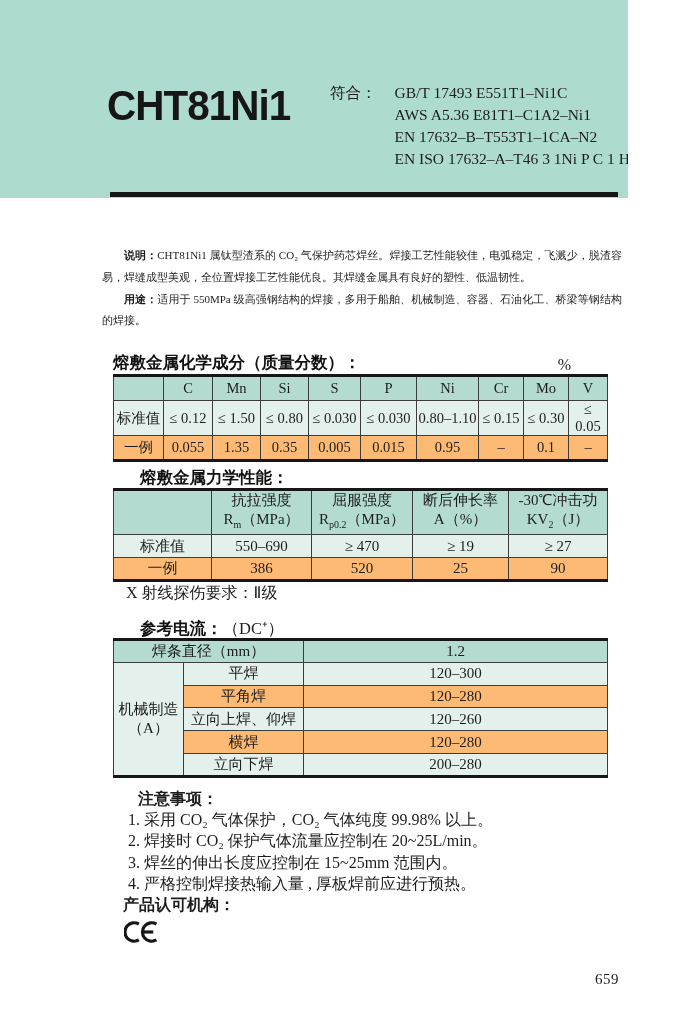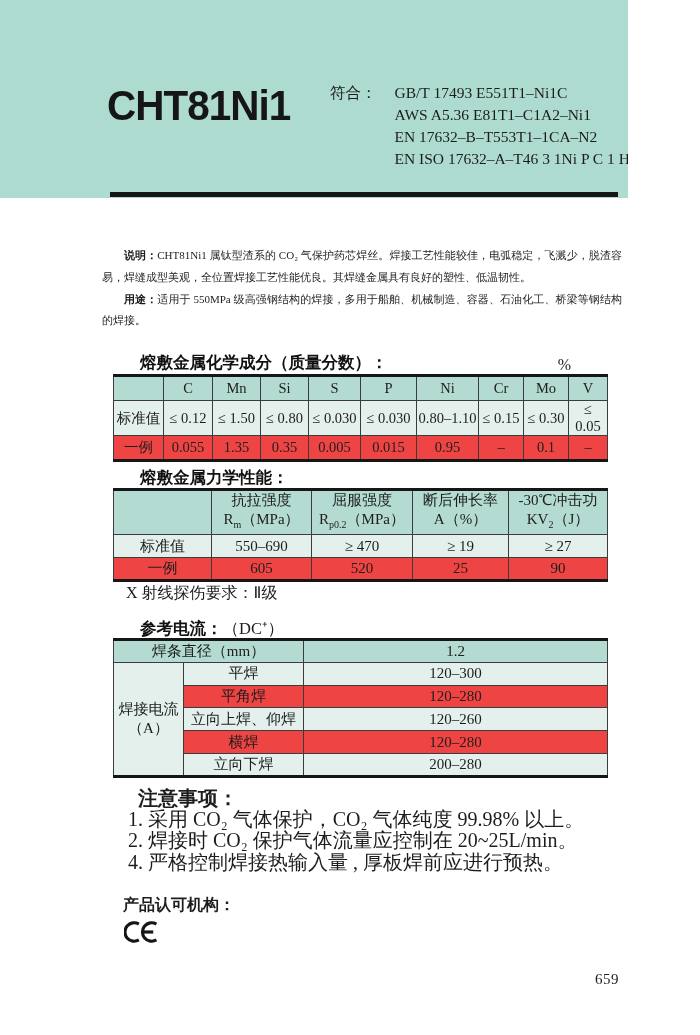--- a/index.html
+++ b/index.html
@@ -18,43 +18,43 @@
   .rule{position:absolute;left:110px;top:192px;width:508px;height:5px;background:#161616;}
 
   
   .desc{position:absolute;left:102px;top:245px;width:520px;font-size:11px;line-height:21.8px;text-align:justify;}
   .desc p{margin:0;text-indent:2em;}
   .lbl{font-weight:bold;}
 
   
   .sec-title{font-weight:bold;font-size:16.5px;color:#111;}
   .chem-head{position:absolute;left:113px;top:352px;width:494px;display:flex;justify-content:space-between;align-items:flex-end;}
-  .chem-head .t{margin-left:27px;}
+  .chem-head .t{}
   .chem-head .pct{margin-right:36px;font-size:16px;}
 
   
   .tbl{border-collapse:collapse;table-layout:fixed;text-align:center;font-size:14.5px;color:#1d1d1d;
        border-top:3px solid #161616;border-bottom:3px solid #161616;width:494px;}
   .tbl td,.tbl th{border:1px solid #3c3c3c;padding:0 1px;font-weight:normal;overflow:hidden;}
   .hdr{background:#b3dbd1;}
   .r1{background:#e3f0ec;}
-  .r2{background:#ef4444;}
+  .r2{background:#fdba74;}
   .chem{position:absolute;left:113px;top:374px;}
   .chem td,.chem th{height:25px;}
   .mech{position:absolute;left:113px;top:488px;font-size:15px;}
   .mech th{height:43px;line-height:19px;}
   .mech td{height:23px;}
   .xray{position:absolute;left:126px;top:583px;font-size:16px;}
   .cur-head{position:absolute;left:140px;top:616px;font-size:16.5px;}
   .cur{position:absolute;left:113px;top:638px;font-size:15px;}
   .cur td{height:22.8px;}
   sub{font-size:10px;}
 
   
-  .notes{position:absolute;left:128px;top:788px;font-size:20px;line-height:21.2px;}
+  .notes{position:absolute;left:128px;top:788px;font-size:16px;line-height:21.2px;}
   .notes .title{font-weight:bold;margin-left:10px;}
   .notes div{white-space:nowrap;}
   .cert{position:absolute;left:123px;top:895px;font-size:16px;}
   .cert .title{font-weight:bold;}
   .ce{margin-top:5px;margin-left:1px;}
 
   .pageno{position:absolute;left:595px;top:971px;font-size:15px;letter-spacing:.5px;}
 
   
   .side-tab{position:absolute;left:640px;top:448px;width:42px;height:115px;background:#57b9a7;
@@ -173,21 +173,21 @@
     </tr>
     <tr class="r1">
       <td>标准值</td>
       <td>550–690</td>
       <td>≥ 470</td>
       <td>≥ 19</td>
       <td>≥ 27</td>
     </tr>
     <tr class="r2">
       <td>一例</td>
-      <td>605</td>
+      <td>386</td>
       <td>520</td>
       <td>25</td>
       <td>90</td>
     </tr>
   </tbody>
     </table>
   <div class="xray">X 射线探伤要求：Ⅱ级</div>
 
   <div class="cur-head">
     <span class="sec-title">参考电流：</span><span>（DC⁺）</span>
@@ -197,21 +197,21 @@
       <col style="width:70px">
         <col style="width:120px">
         <col style="width:304px">
     </colgroup>
     <tbody>
         <tr>
       <td class="hdr" colspan="2">焊条直径（mm）</td>
       <td class="hdr">1.2</td>
     </tr>
     <tr class="r1">
-      <td class="r1" rowspan="5">焊接电流（A）</td>
+      <td class="r1" rowspan="5">机械制造（A）</td>
       <td>平焊</td>
       <td>120–300</td>
     </tr>
     <tr class="r2">
       <td>平角焊</td>
       <td>120–280</td>
     </tr>
     <tr class="r1">
       <td>立向上焊、仰焊</td>
       <td>120–260</td>
@@ -224,20 +224,21 @@
       <td>立向下焊</td>
       <td>200–280</td>
     </tr>
   </tbody>
     </table>
 
   <div class="notes">
     <div class="title">注意事项：</div>
     <div>1. 采用 CO₂ 气体保护，CO₂ 气体纯度 99.98% 以上。</div>
     <div>2. 焊接时 CO₂ 保护气体流量应控制在 20~25L/min。</div>
+    <div>3. 焊丝的伸出长度应控制在 15~25mm 范围内。</div>
     <div>4. 严格控制焊接热输入量 , 厚板焊前应进行预热。</div>
   </div>
 
   <div class="cert">
     <div class="title">产品认可机构：</div>
     <div class="ce">
       <svg width="38" height="22" viewBox="0 0 78 44">
         <path d="M 30.5 5.6 A 19 19 0 1 0 30.5 38.4" fill="none" stroke="#161616" stroke-width="6.5"></path>
         <path d="M 66.5 5.6 A 19 19 0 1 0 66.5 38.4" fill="none" stroke="#161616" stroke-width="6.5"></path>
         <line x1="41" y1="22" x2="60" y2="22" stroke="#161616" stroke-width="6.5"></line>

